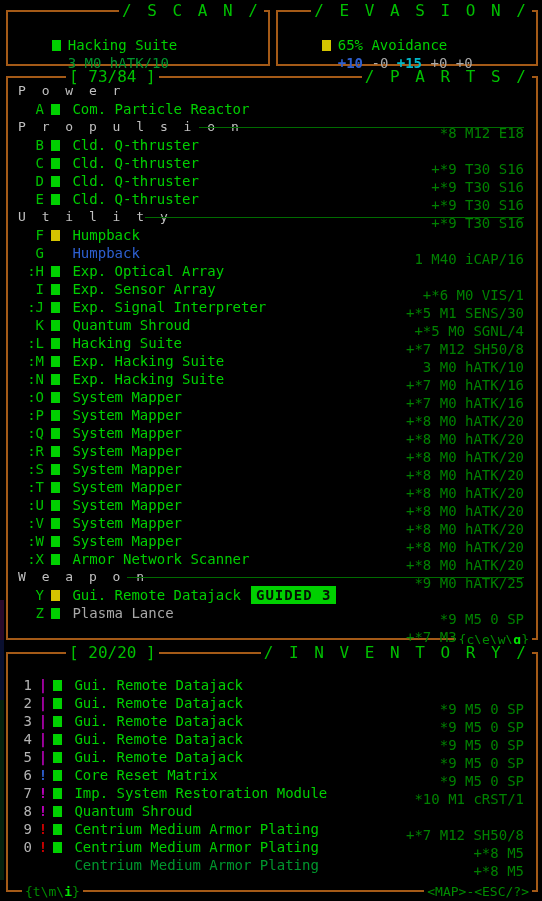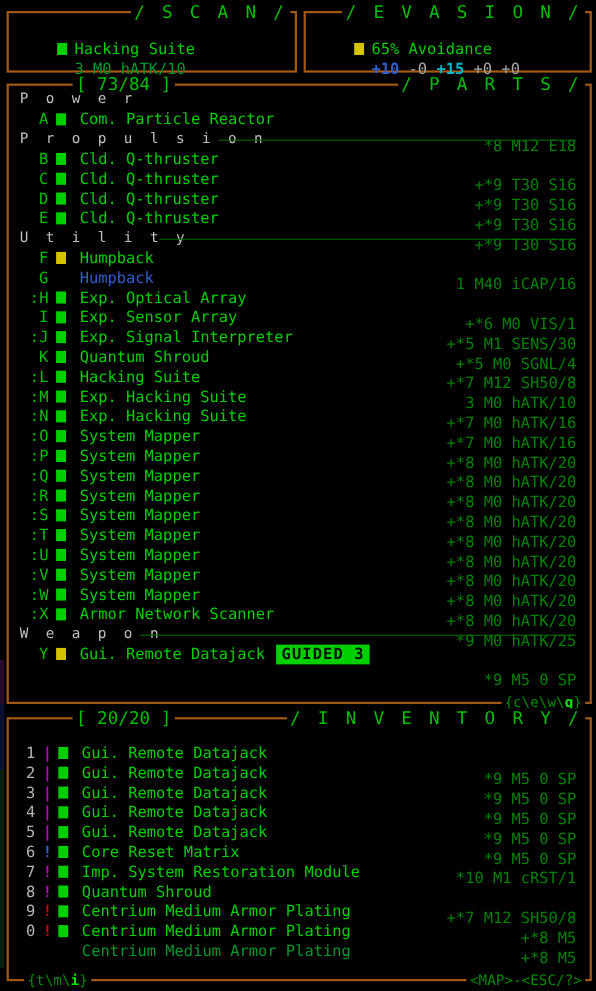--- a/index.html
+++ b/index.html
@@ -202,20 +202,21 @@
       <div class="row"><span class="key">:Q</span><span class="mark"><span class="sq green" style="margin-right: 0px;"></span></span><span class="name lbl-green"> System Mapper</span><span class="vals">+*8 M0 hATK/20</span></div>
       <div class="row"><span class="key">:R</span><span class="mark"><span class="sq green" style="margin-right: 0px;"></span></span><span class="name lbl-green"> System Mapper</span><span class="vals">+*8 M0 hATK/20</span></div>
       <div class="row"><span class="key">:S</span><span class="mark"><span class="sq green" style="margin-right: 0px;"></span></span><span class="name lbl-green"> System Mapper</span><span class="vals">+*8 M0 hATK/20</span></div>
       <div class="row"><span class="key">:T</span><span class="mark"><span class="sq green" style="margin-right: 0px;"></span></span><span class="name lbl-green"> System Mapper</span><span class="vals">+*8 M0 hATK/20</span></div>
       <div class="row"><span class="key">:U</span><span class="mark"><span class="sq green" style="margin-right: 0px;"></span></span><span class="name lbl-green"> System Mapper</span><span class="vals">+*8 M0 hATK/20</span></div>
       <div class="row"><span class="key">:V</span><span class="mark"><span class="sq green" style="margin-right: 0px;"></span></span><span class="name lbl-green"> System Mapper</span><span class="vals">+*8 M0 hATK/20</span></div>
       <div class="row"><span class="key">:W</span><span class="mark"><span class="sq green" style="margin-right: 0px;"></span></span><span class="name lbl-green"> System Mapper</span><span class="vals">+*8 M0 hATK/20</span></div>
       <div class="row"><span class="key">:X</span><span class="mark"><span class="sq green" style="margin-right: 0px;"></span></span><span class="name lbl-green"> Armor Network Scanner</span><span class="vals">*9 M0 hATK/25</span></div>
       <div class="cat"><span>W e a p o n</span><span class="cat-rule" style="left: 119px; right: 12px;"></span></div>
       <div class="row"><span class="key">Y</span><span class="mark"><span class="sq yellow" style="margin-right: 0px;"></span></span><span class="name lbl-green"> Gui. Remote Datajack</span><span class="badge">GUIDED 3</span><span class="vals">*9 M5 0 SP</span></div>
+      <div class="row"><span class="key">Z</span><span class="mark"><span class="sq green" style="margin-right: 0px;"></span></span><span class="name lbl-gray"> Plasma Lance</span><span class="vals">+*7 M3 28-55 P</span></div>
     </div>
   <span class="panel-foot right" id="parts-footer"><span>{</span><span>c</span><span>\</span><span>e</span><span>\</span><span>w</span><span>\</span><span class="bright">q</span><span>}</span></span>
 </div>
 
 <div class="panel" id="inv-panel">
   <span class="panel-title left">[ 20/20 ]</span>
   <span class="panel-title right">/ I N V E N T O R Y /</span>
   <div class="rows" id="inv-rows" style="top:22px">
       <div class="row"><span class="key gray" style="width: 14px;">1</span><span class="mark mk-magenta">|</span><span class="mark"><span class="sq green" style="margin-right: 0px;"></span></span><span class="name lbl-green"> Gui. Remote Datajack</span><span class="vals">*9 M5 0 SP</span></div>
       <div class="row"><span class="key gray" style="width: 14px;">2</span><span class="mark mk-magenta">|</span><span class="mark"><span class="sq green" style="margin-right: 0px;"></span></span><span class="name lbl-green"> Gui. Remote Datajack</span><span class="vals">*9 M5 0 SP</span></div>

